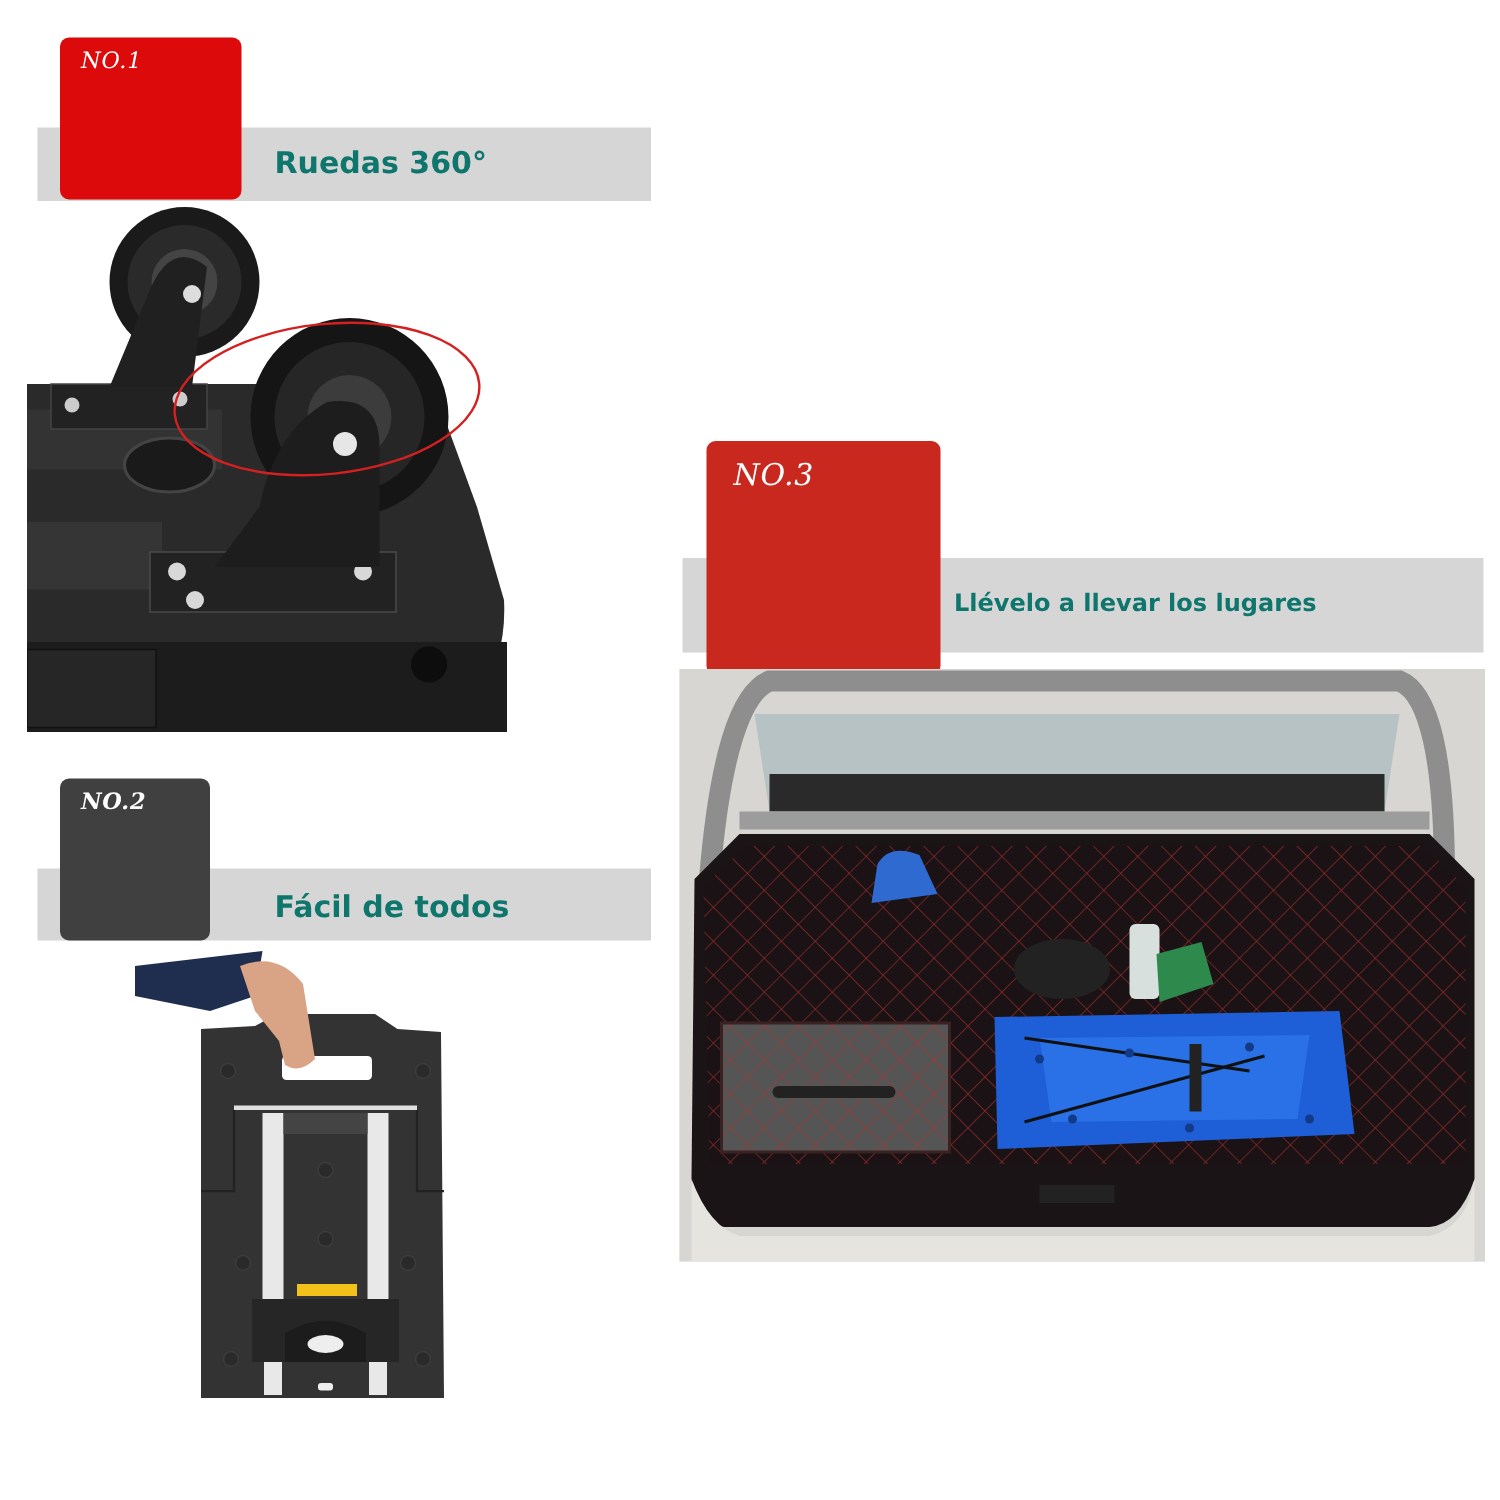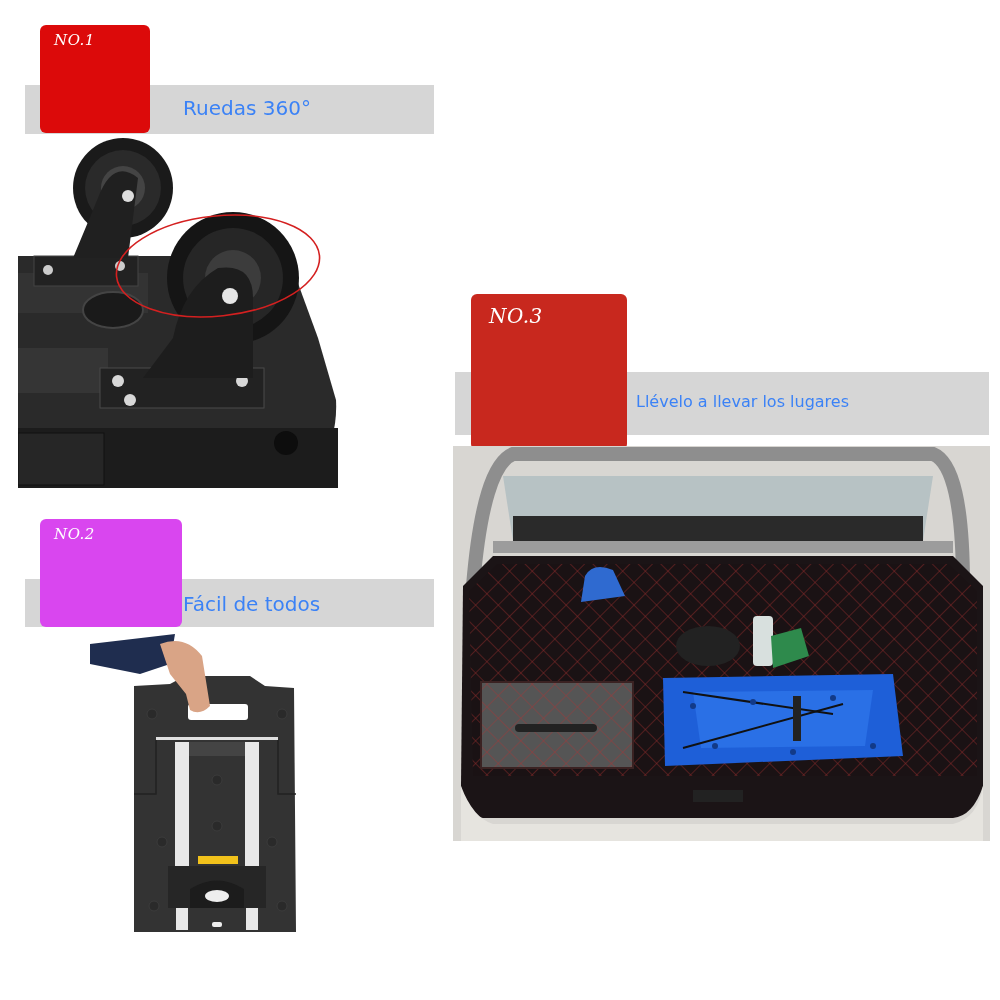--- a/index.html
+++ b/index.html
@@ -7,31 +7,31 @@
     body { position: relative; font-family: "DejaVu Sans", sans-serif; }
 
     .bar { position: absolute; background: #d6d6d6; }
     .badge { position: absolute; border-radius: 6px; }
     .badge-num {
       position: absolute; left: 14px; top: 6px;
       font-family: "DejaVu Serif", serif; font-style: italic;
       color: #fff; font-size: 15px; letter-spacing: 0.5px;
     }
     .heading {
-      position: absolute; font-weight: normal; color: #3b82f6;
+      position: absolute; font-weight: bold; color: #0f766e;
       font-family: "DejaVu Sans", sans-serif;
     }
     .photo { position: absolute; overflow: hidden; }
     svg { display: block; }
   </style>
 </head>
 <body>
 
 <div class="bar" style="left:25px; top:85px; width:409px; height:49px;"></div>
-<div class="badge" style="left:40px; top:25px; width:110px; height:108px; background:#dc0a0a;">
+<div class="badge" style="left:40px; top:25px; width:121px; height:108px; background:#dc0a0a;">
   <span class="badge-num">NO.1</span>
 </div>
 <div class="heading" style="left:183px; top:96px; font-size:20px;">Ruedas 360°</div>
 
 <div class="photo" style="left:18px; top:138px; width:322px; height:352px;">
   <svg width="322" height="352" viewBox="0 0 322 352">
 
     <path d="M0 118 L270 118 L300 200 L318 262 Q320 300 300 330 L0 350 Z" fill="#2a2a2a"></path>
     <rect x="0" y="290" width="320" height="60" fill="#1c1c1c"></rect>
     <rect x="0" y="295" width="86" height="52" fill="#262626" stroke="#111" stroke-width="1"></rect>
@@ -60,21 +60,21 @@
     <circle cx="215" cy="140" r="50" fill="#262626"></circle>
     <circle cx="215" cy="140" r="28" fill="#3c3c3c"></circle>
     <path d="M155 200 Q165 150 200 130 Q235 125 235 160 L235 240 L125 240 Z" fill="#1d1d1d"></path>
     <circle cx="212" cy="158" r="8" fill="#e6e6e6"></circle>
 
     <ellipse cx="200" cy="128" rx="102" ry="50" fill="none" stroke="#d42020" stroke-width="1.6" transform="rotate(-6 200 128)"></ellipse>
   </svg>
 </div>
 
 <div class="bar" style="left:25px; top:579px; width:409px; height:48px;"></div>
-<div class="badge" style="left:40px; top:519px; width:142px; height:108px; background:#d946ef;">
+<div class="badge" style="left:40px; top:519px; width:100px; height:108px; background:#404040;font-weight:bold;">
   <span class="badge-num">NO.2</span>
 </div>
 <div class="heading" style="left:183px; top:592px; font-size:20px;">Fácil de todos</div>
 
 <div class="photo" style="left:90px; top:634px; width:220px; height:304px;">
   <svg width="220" height="304" viewBox="0 0 220 304">
 
     <path d="M0 10 L85 0 L80 30 L50 40 L0 30 Z" fill="#1f2d4f"></path>
 
     <path d="M44 52 L80 50 L95 42 L160 42 L175 52 L204 54 L206 298 L44 298 Z" fill="#333333"></path>

